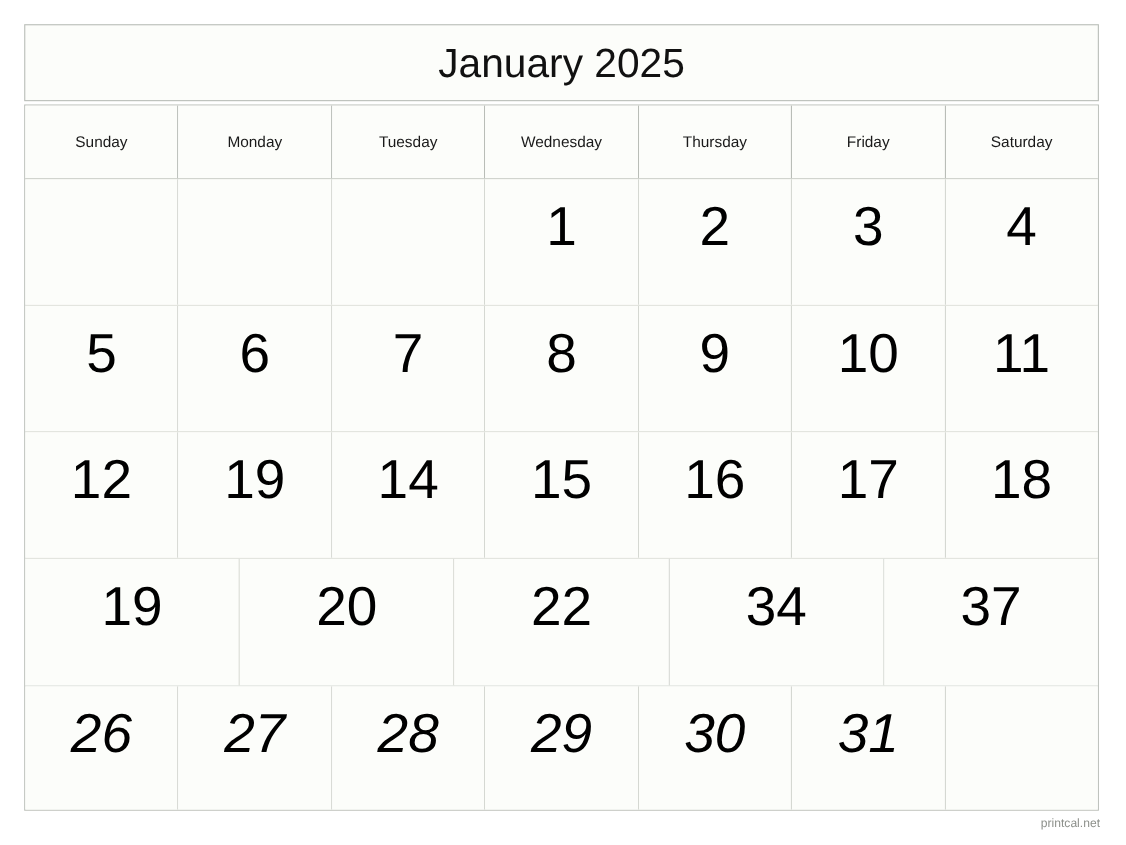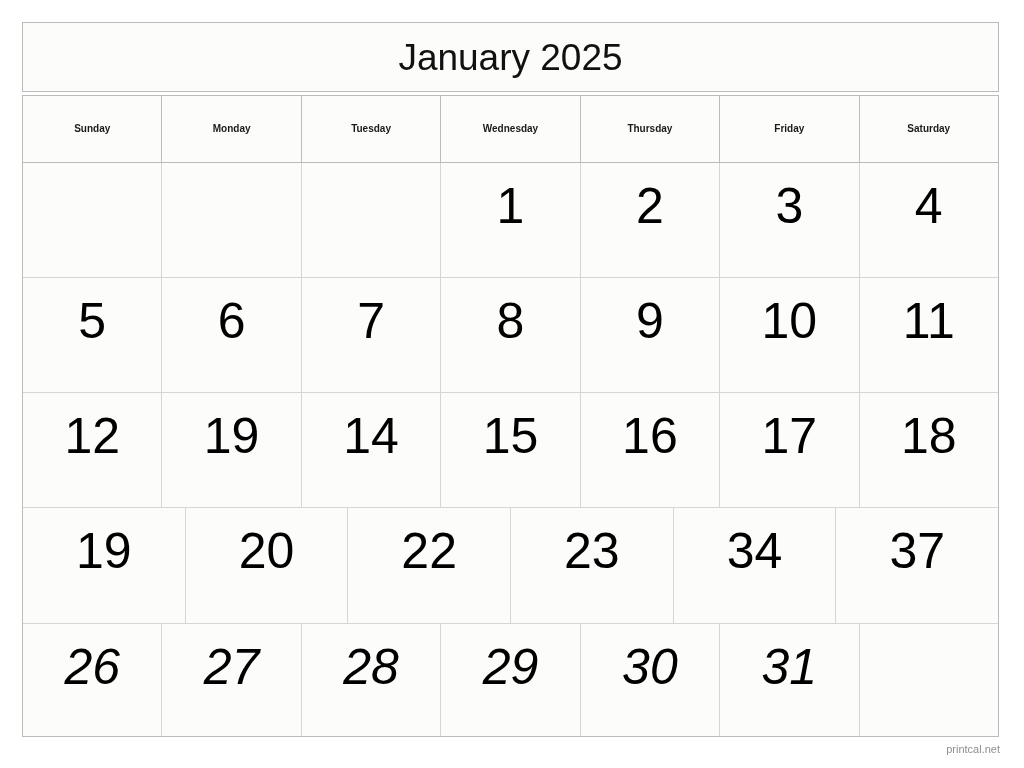--- a/index.html
+++ b/index.html
@@ -90,22 +90,22 @@
     display: flex;
     align-items: center;
     justify-content: center;
     border-right: 1px solid #b9bdb7;
   }
   .head-cell.last-col {
     border-right: none;
     text-align: center;
   }
   .head-label {
-    font-size: 10px;
-    font-weight: bold;
+    font-size: 14px;
+    font-weight: normal;
     color: #1a1a1a;
     line-height: 1;
   }
 
   .day-cell {
     display: flex;
     align-items: flex-start;
     justify-content: center;
     padding-top: 18px;
   }
@@ -241,23 +241,20 @@
       <div class="cell day-cell">
         <span class="day-num">19</span>
       </div>
       <div class="cell day-cell">
         <span class="day-num">20</span>
       </div>
       <div class="cell day-cell">
         <span class="day-num">22</span>
       </div>
       <div class="cell day-cell">
-        <span class="day-num">23</span>
-      </div>
-      <div class="cell day-cell">
         <span class="day-num">34</span>
       </div>
       <div class="cell day-cell last-col">
         <span class="day-num">37</span>
       </div>
     </div>
 
     <div class="row week-row last">
       <div class="cell day-cell">
         <span class="day-num">26</span>

